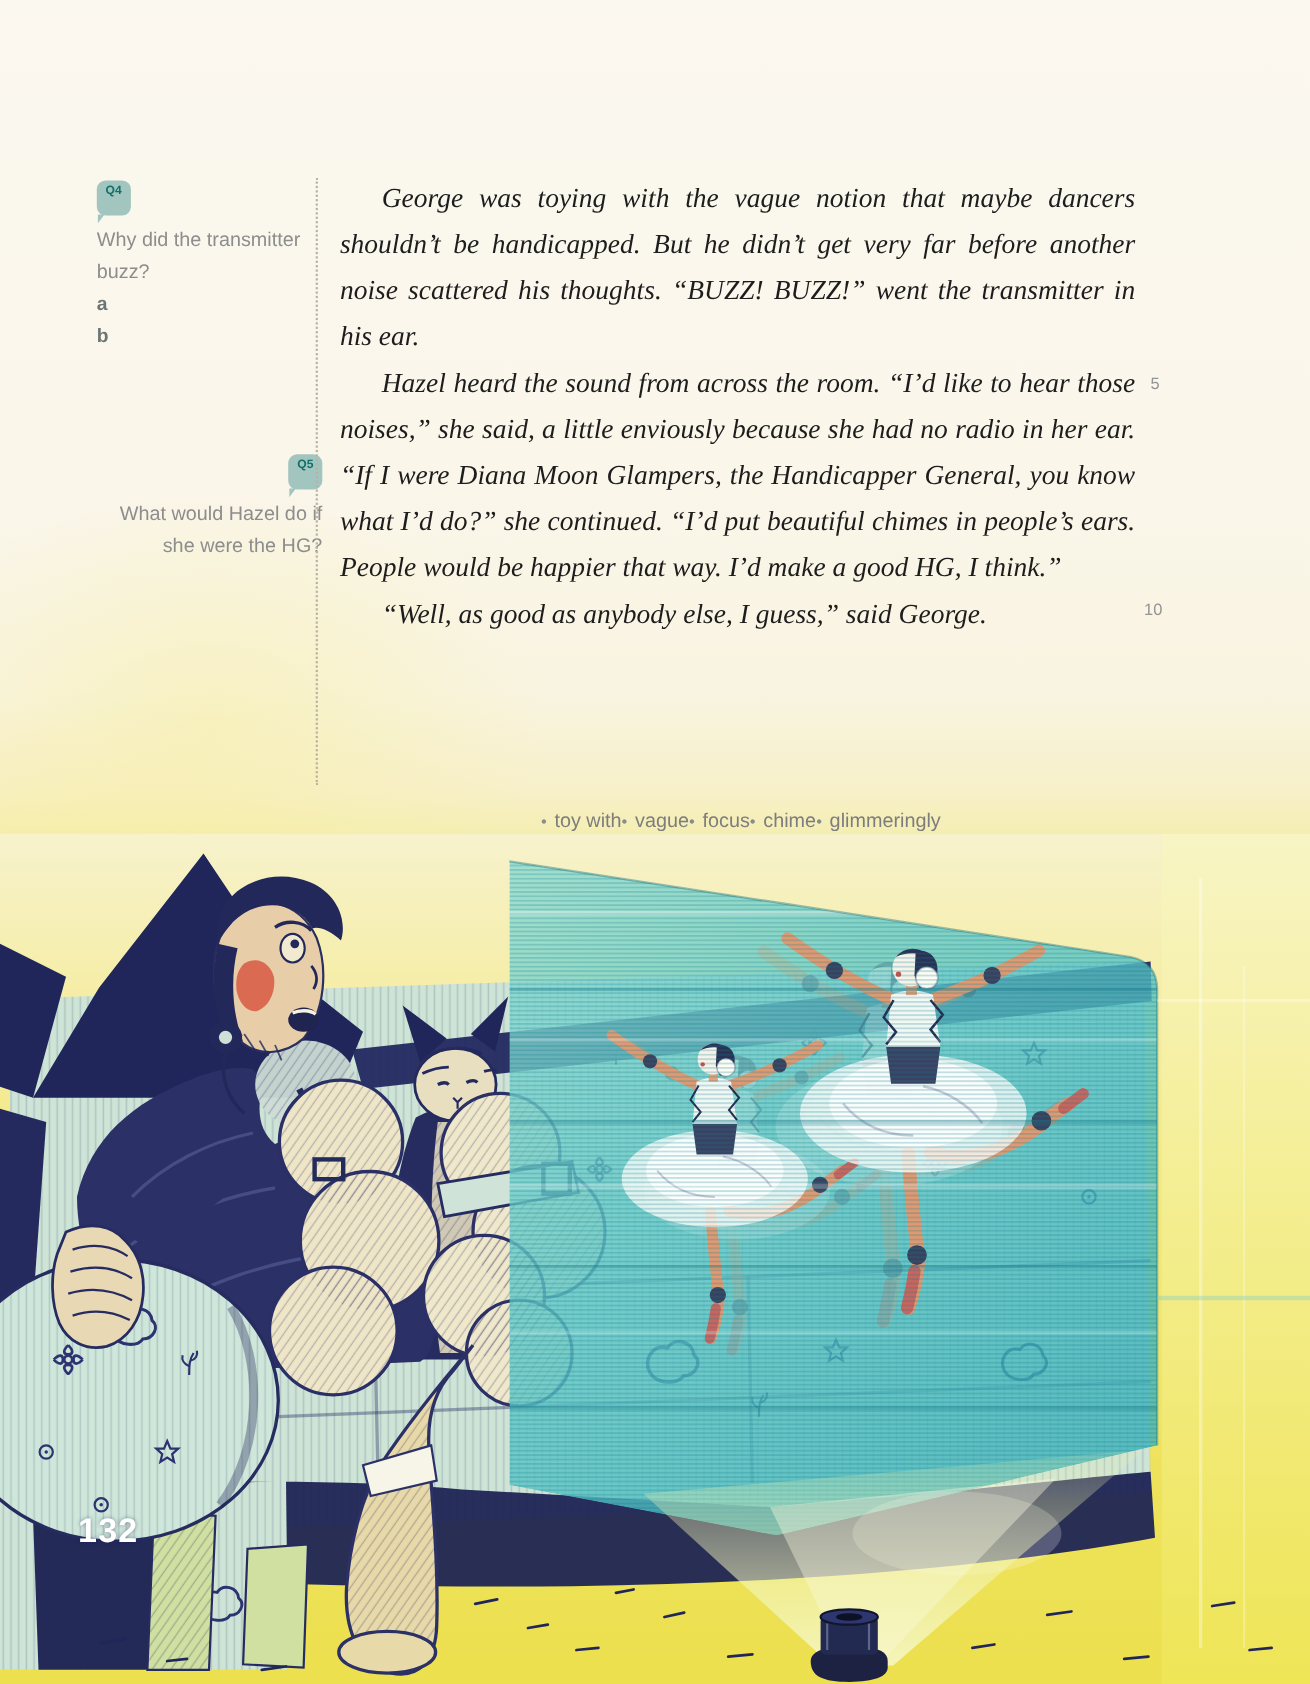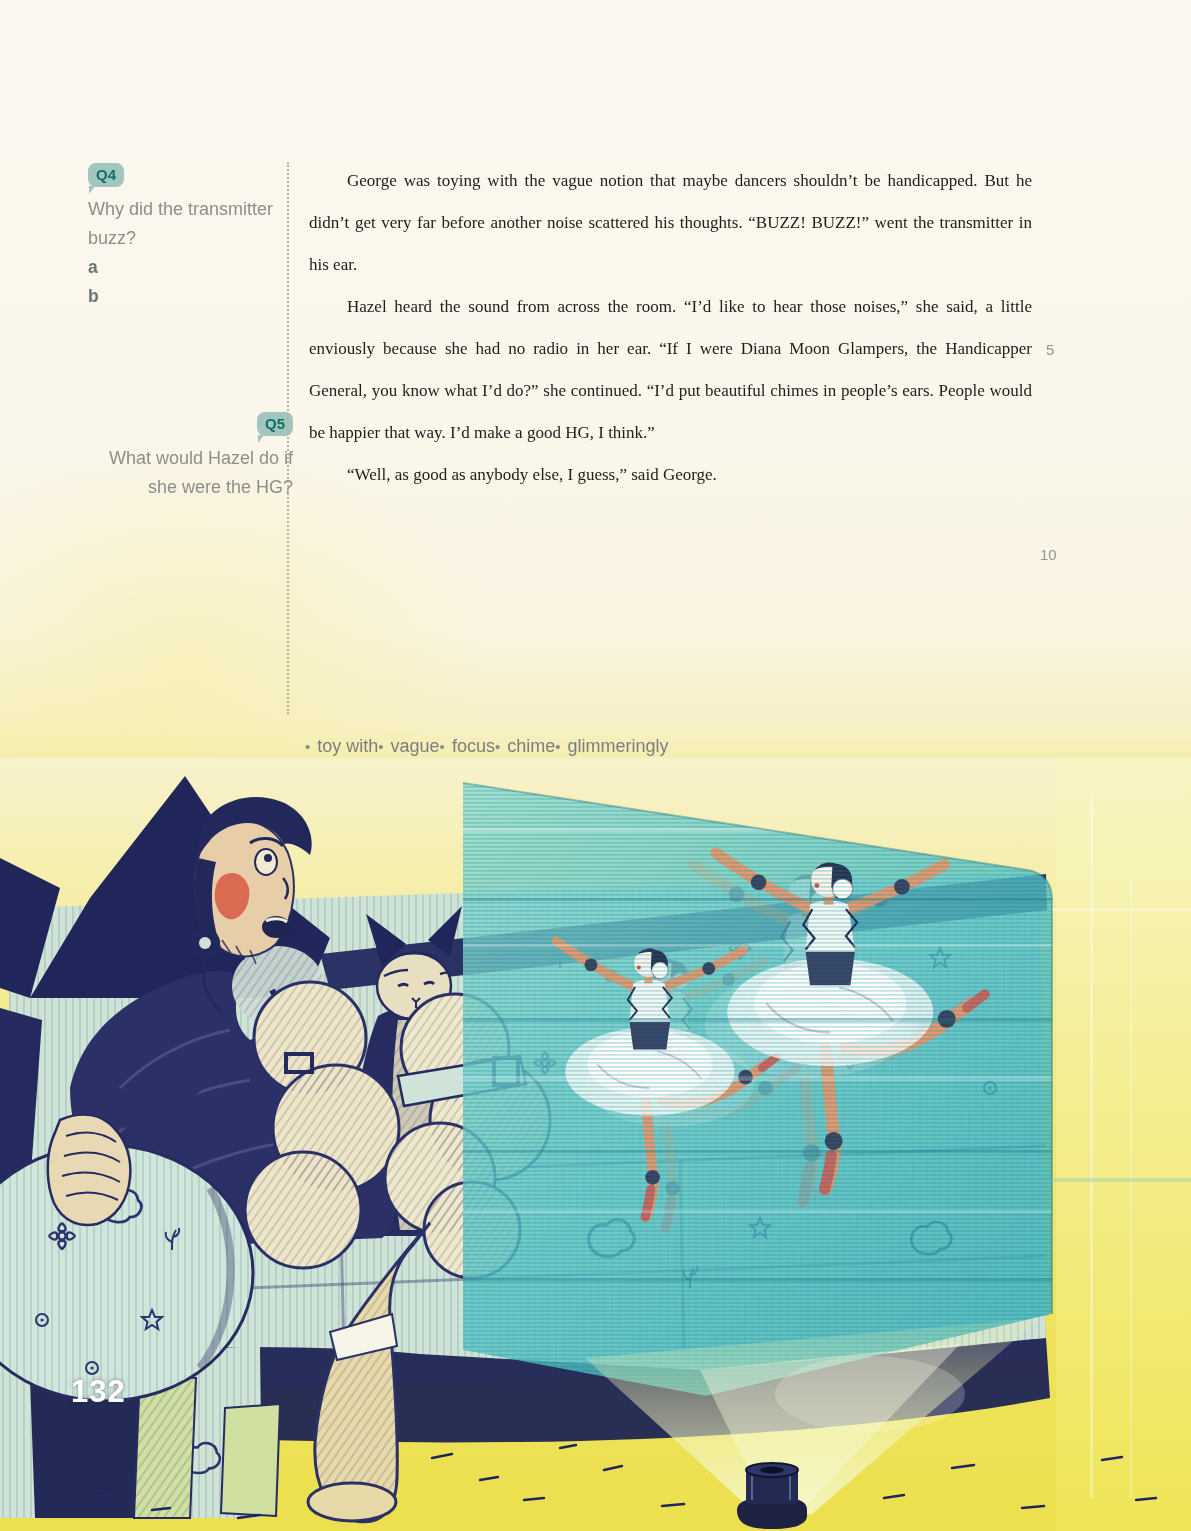--- a/index.html
+++ b/index.html
@@ -8,48 +8,48 @@
     font-family:"Liberation Sans",sans-serif;
     background:
       radial-gradient(430px 300px at 16% 43%, rgba(247,238,160,0.5), rgba(247,238,160,0) 70%),
       radial-gradient(520px 380px at 2% 60%, rgba(246,237,150,0.55), rgba(246,237,150,0) 72%),
       linear-gradient(180deg,#fbf8f0 0%,#faf6ea 28%,#f9f4e1 41%,#f7f0c9 47%,#f5eeb2 49.5%,#f2e986 60%,#efe55e 78%,#ece152 100%);
   }
   
   .q-block{position:absolute;left:88px;width:205px;}
   .q-badge{
     display:inline-block;position:relative;background:#a2c6bf;color:#0f716a;
-    font-weight:bold;font-size:15px;line-height:1;padding:4px 8px 5px;border-radius:8px;
+    font-weight:bold;font-size:11px;line-height:1;padding:4px 8px 17px;border-radius:8px;
   }
   .q-badge::after{
     content:"";position:absolute;left:1px;bottom:-7px;width:0;height:0;
     border-left:6px solid #a2c6bf;border-bottom:8px solid transparent;
   }
   .q-text{margin-top:8px;font-size:18px;line-height:29px;color:#8d8d8d;}
   .q-opt{display:flex;font-size:17.5px;line-height:29px;}
   .q-opt .letter{width:21px;flex:0 0 21px;font-weight:bold;color:#6c7573;}
   .q-opt .opt-text{color:#8d8d8d;}
   .divider{
     position:absolute;left:287px;top:162px;height:552px;width:0;
     border-left:2px dotted #b7b3a4;
   }
   
   .passage{
     position:absolute;left:309px;top:160px;width:723px;
-    font-family:"Liberation Serif",serif;font-size:17px;line-height:42px;
-    color:#1d1d1d;text-align:justify;
+    font-family:"Liberation Serif",serif;font-size:25px;line-height:42px;
+    color:#1d1d1d;text-align:justify;font-style:italic;
   }
   .passage p{margin:0;text-indent:38px;}
   .lineno{position:absolute;font-size:15px;color:#949494;}
   .lineno.n5{left:1046px;top:341px;}
   .lineno.n10{left:1040px;top:546px;}
   
   .vocab{
     position:absolute;left:305px;top:736px;width:737px;
-    display:flex;justify-content:flex-start;
+    display:flex;justify-content:center;
     font-size:18px;color:#7d7d7d;
   }
   .vocab-item{white-space:nowrap;}
   .vocab-item .dot{color:#858f8c;margin-right:7px;font-size:15px;}
   
   .illus{position:absolute;left:0;top:758px;width:1191px;height:773px;}
   .page-num{
     position:absolute;left:71px;top:1374px;
     font-weight:bold;font-size:31px;color:#ffffff;letter-spacing:1px;
     text-shadow:0 0 4px rgba(20,25,70,.45);

